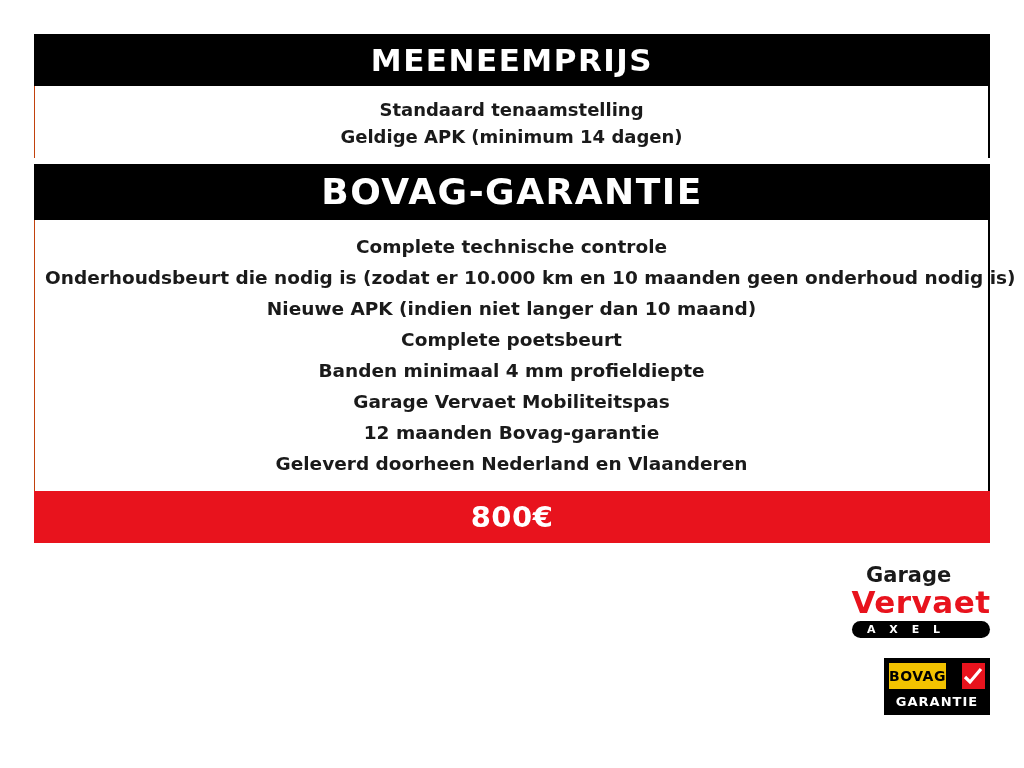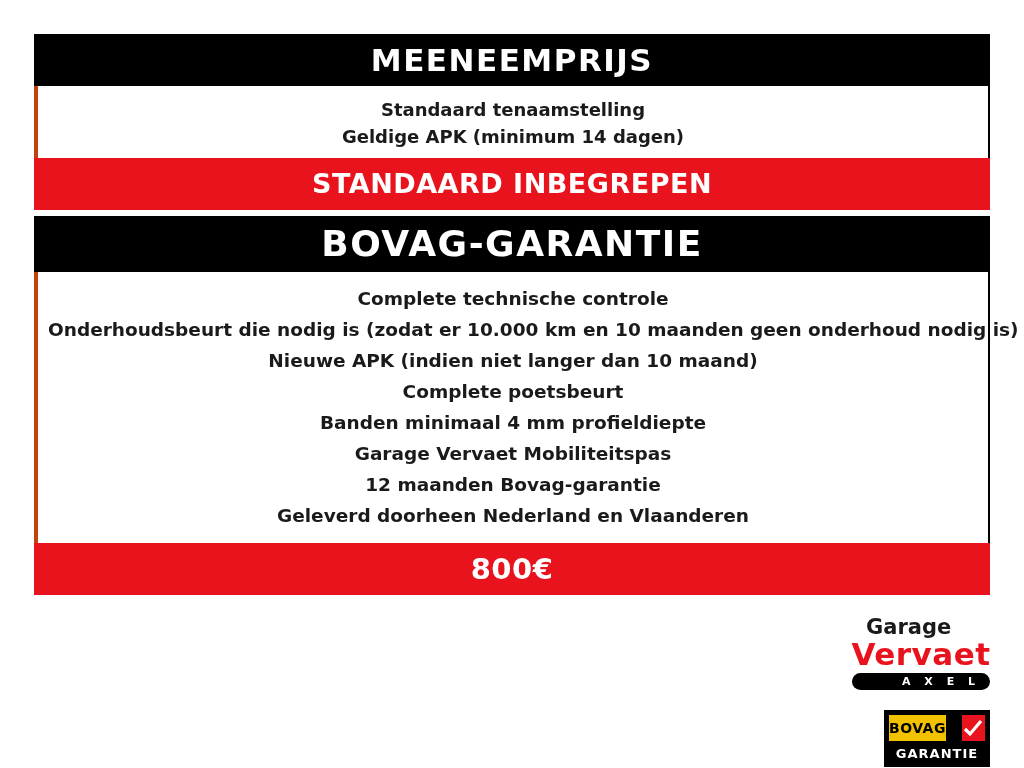--- a/index.html
+++ b/index.html
@@ -39,21 +39,21 @@
     color: #ffffff;
     text-align: center;
     font-weight: bold;
     letter-spacing: 0.5px;
   }
 
   .panel-white {
     background: #ffffff;
     color: #1a1a1a;
     text-align: center;
-    border-left: 4px solid #c2410c;
+    border-left: 1px solid #c2410c;
     border-right: 2px solid #000000;
   }
 
   
   #title-meeneemprijs {
     height: 52px;
     line-height: 52px;
     font-size: 31px;
   }
 
@@ -134,21 +134,21 @@
   }
   .axel-bar {
     background: #000000;
     color: #ffffff;
     font-size: 11px;
     font-weight: bold;
     letter-spacing: 5px;
     padding: 3px 10px 3px 15px;
     width: 138px;
     box-sizing: border-box;
-    text-align: right;
+    text-align: left;
     border-radius: 9px;
   }
 
   
   .bovag-logo {
     width: 106px;
     background: #000000;
     padding: 5px 5px 5px 5px;
     box-sizing: border-box;
     display: flex;
@@ -194,21 +194,20 @@
 
 <div class="page">
 
   <div class="block bar-black" id="title-meeneemprijs">MEENEEMPRIJS</div>
 
   <div class="block panel-white conditions-panel">
     <div class="line">Standaard tenaamstelling</div>
     <div class="line">Geldige APK (minimum 14 dagen)</div>
   </div>
 
-  <div class="block bar-red" id="standaard-inbegrepen-bar">STANDAARD INBEGREPEN</div>
 
   <div class="spacer-6"></div>
 
   <div class="block bar-black" id="title-bovag">BOVAG-GARANTIE</div>
 
   <div class="block panel-white warranty-panel">
     <div class="line">Complete technische controle</div>
     <div class="line">Onderhoudsbeurt die nodig is (zodat er 10.000 km en 10 maanden geen onderhoud nodig is)</div>
     <div class="line">Nieuwe APK (indien niet langer dan 10 maand)</div>
     <div class="line">Complete poetsbeurt</div>

